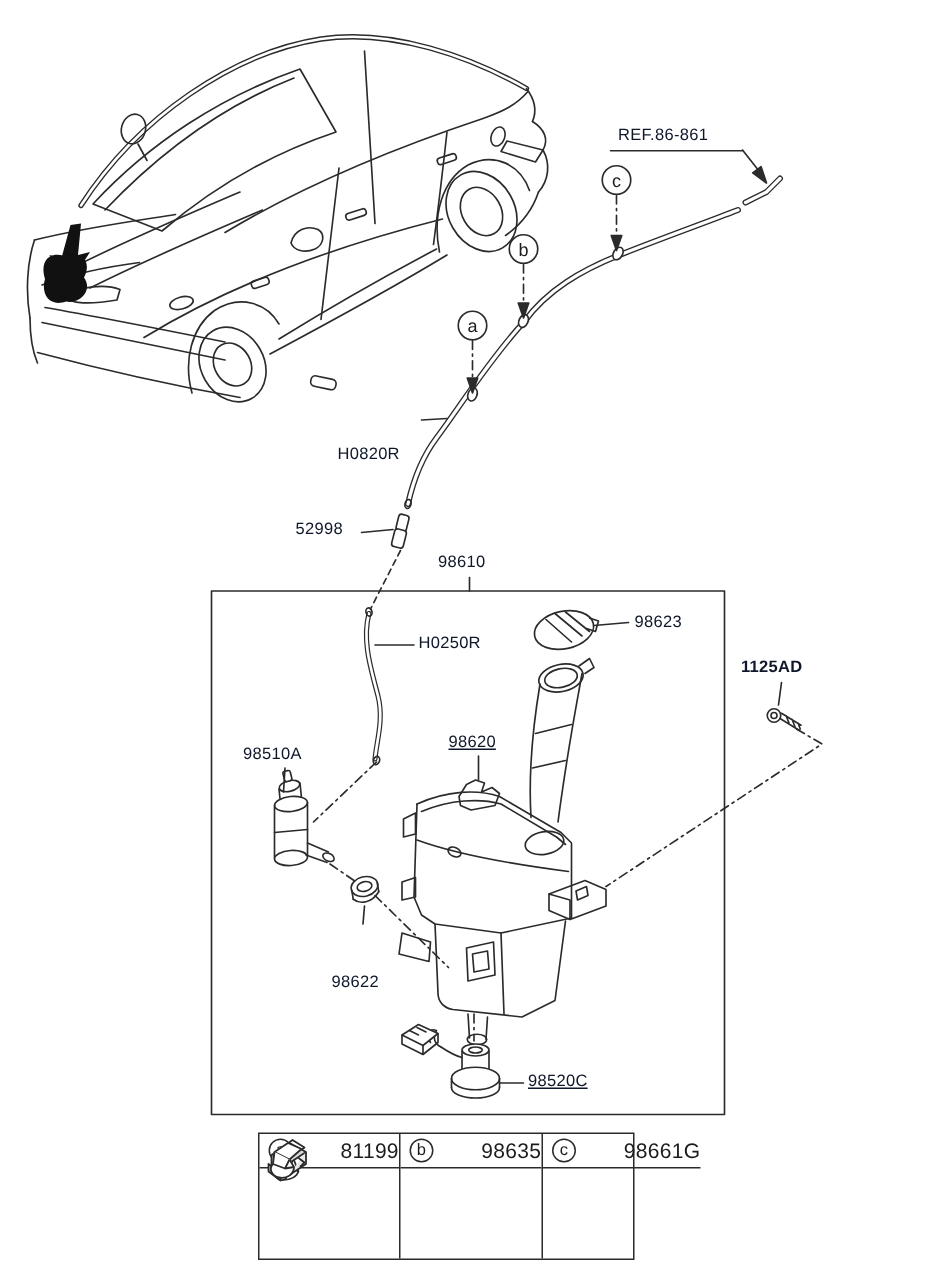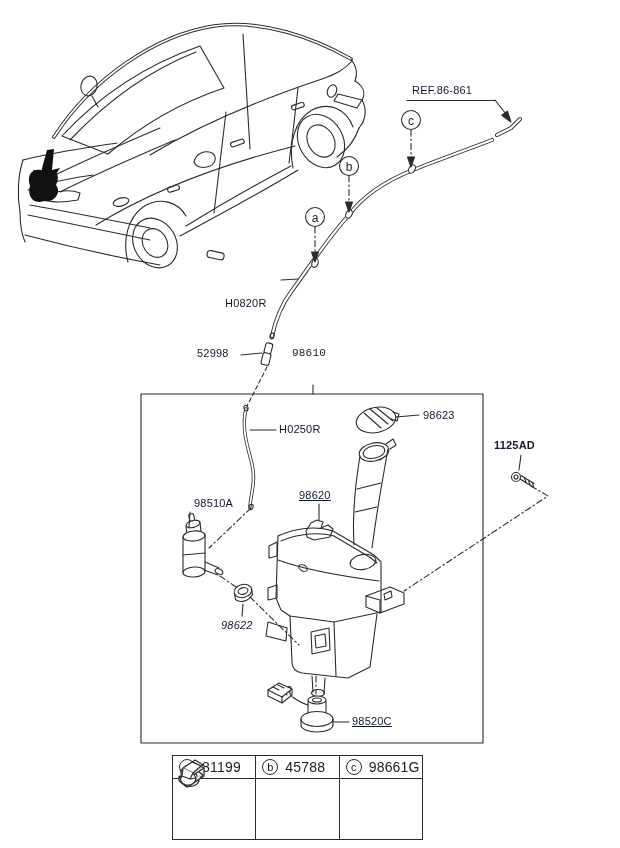--- a/index.html
+++ b/index.html
@@ -22,21 +22,21 @@
   .legend-col:last-child{border-right:none;}
   .legend-head{
     height:23px;border-bottom:1.4px solid #2b2b2b;display:flex;align-items:center;
     gap:7px;padding-left:6px;box-sizing:border-box;
   }
   .legend-key{
     width:16px;height:16px;border:1.2px solid #2b2b2b;border-radius:50%;
     display:flex;align-items:center;justify-content:center;
     font-size:11px;box-sizing:border-box;flex:0 0 auto;
   }
-  .legend-part{font-size:14px;letter-spacing:0.2px;}
+  .legend-part{font-size:14px;letter-spacing:0.2px;padding-left:25px;}
   .legend-icon{flex:1;display:flex;align-items:center;justify-content:center;}
   .callout-text{font-size:12px;font-family:"Liberation Sans",sans-serif;}
 </style>
 </head>
 <body>
 
 <div class="stage">
 
   <svg width="620" height="848" viewBox="0 0 620 848">
     <g stroke="#2b2b2b" stroke-width="1.1" fill="none" stroke-linecap="round" stroke-linejoin="round">
@@ -274,27 +274,27 @@
         <path d="M319,504 L319,520"></path>
         <path d="M242,616 L243,604"></path>
         <path d="M349,722 L333,722"></path>
       </g>
     </g>
   </svg>
 
   <span class="part-label" style="left:412px;top:83px;">REF.86-861</span>
   <span class="part-label" style="left:225px;top:273px;margin-top:23px;">H0820R</span>
   <span class="part-label" style="left:197px;top:346px;">52998</span>
-  <span class="part-label" style="left:292px;top:346px;font-family:Liberation Mono, monospace;">98610</span>
+  <span class="part-label" style="left:292px;top:368px;">98610</span>
   <span class="part-label" style="left:423px;top:408px;">98623</span>
   <span class="part-label" style="left:279px;top:422px;">H0250R</span>
   <span class="part-label" style="left:494px;top:438px;font-weight:bold;">1125AD</span>
-  <span class="part-label" style="left:162px;top:496px;margin-left:32px;">98510A</span>
+  <span class="part-label" style="left:162px;top:496px;">98510A</span>
   <span class="part-label" style="left:299px;top:488px;text-decoration:underline;">98620</span>
-  <span class="part-label" style="left:221px;top:618px;font-style:italic;">98622</span>
+  <span class="part-label" style="left:221px;top:648px;">98622</span>
   <span class="part-label" style="left:352px;top:714px;text-decoration:underline;">98520C</span>
 
   <div class="legend">
     <div class="legend-col">
       <div class="legend-head">
         <span class="legend-key">a</span>
         <span class="legend-part">81199</span>
       </div>
       <div class="legend-icon">
         <svg width="38" height="38" viewBox="0 0 38 38">
@@ -303,21 +303,21 @@
             <path d="M14,10 L13,18 C8,20 7,26 12,29 C17,32 24,30 26,25 L22,15"></path>
             <path d="M13,18 L21,22 L22,15 M21,22 L26,25"></path>
             <ellipse cx="14" cy="26" rx="4" ry="5" transform="rotate(-35 14 26)"></ellipse>
           </g>
         </svg>
       </div>
     </div>
     <div class="legend-col">
       <div class="legend-head">
         <span class="legend-key">b</span>
-        <span class="legend-part">45788</span>
+        <span class="legend-part">98635</span>
       </div>
       <div class="legend-icon">
         <svg width="38" height="38" viewBox="0 0 38 38">
           <g stroke="#2b2b2b" stroke-width="1.2" fill="#d9d9d9" stroke-linejoin="round">
             <path d="M8,14 L20,6 L31,12 L19,20 Z"></path>
             <path d="M8,14 L8,22 L19,28 L19,20" fill="#bfbfbf"></path>
             <path d="M31,12 L31,20 L19,28" fill="#e8e8e8"></path>
             <path d="M11,12.5 L17,16 M14,10.5 L20,14 M17,8.5 L23,12 M20,6.5 L26,10" fill="none"></path>
             <path d="M6,20 L14,26 L14,31 L6,25 Z" fill="#cccccc"></path>
           </g>

